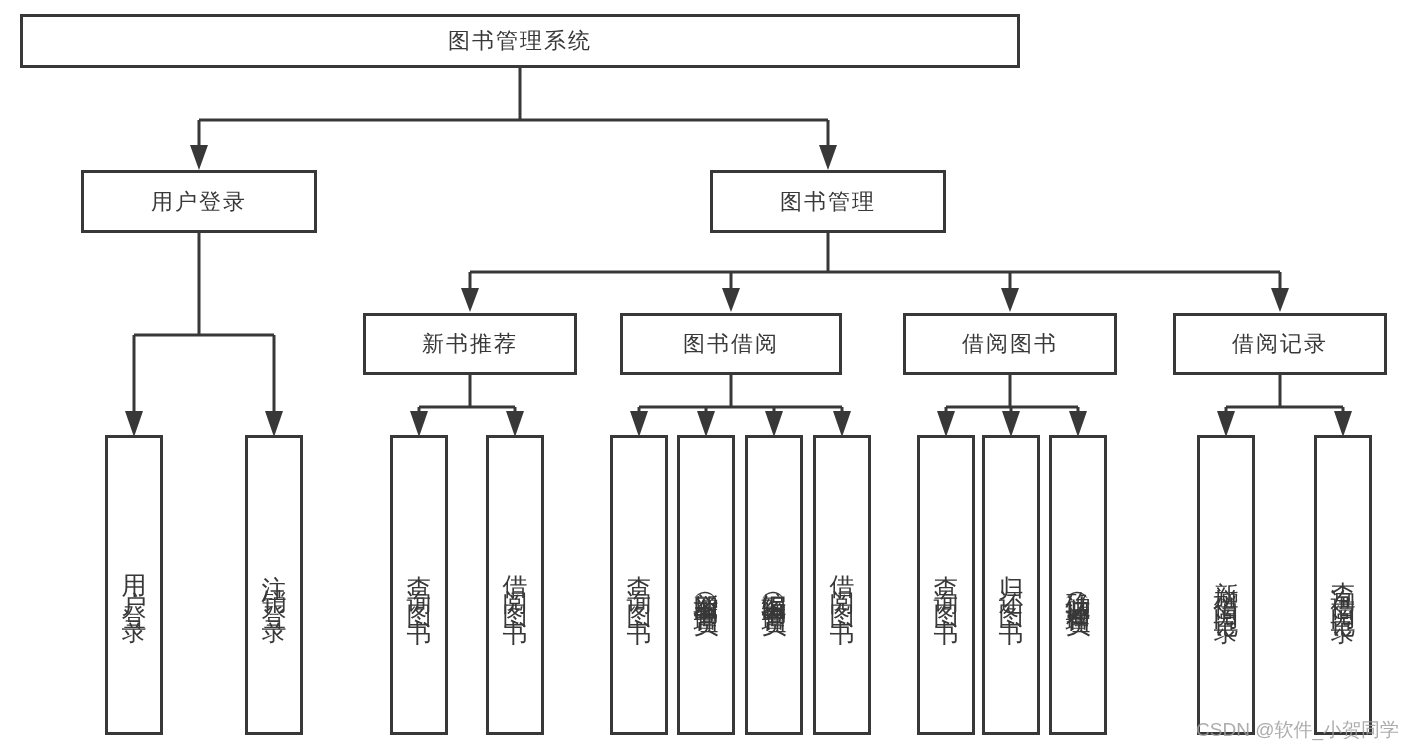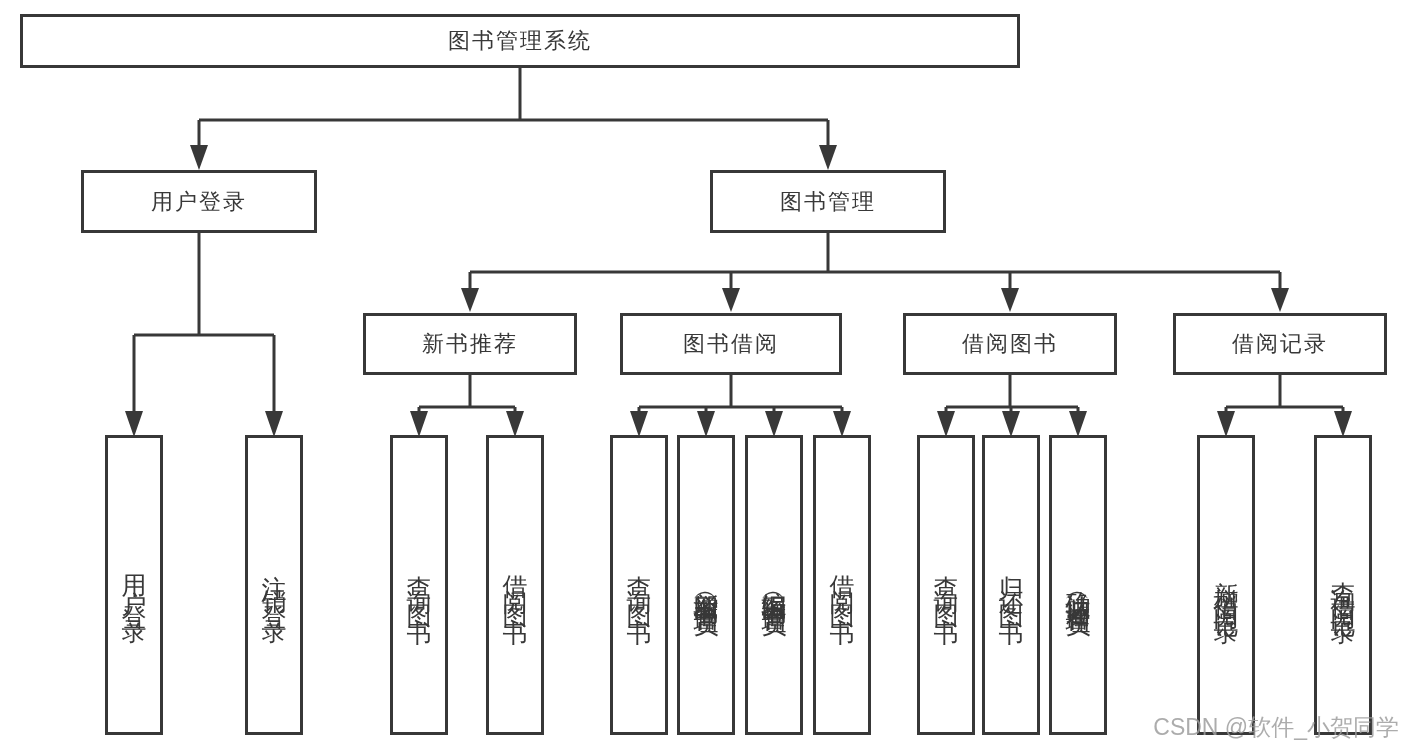--- a/index.html
+++ b/index.html
@@ -42,21 +42,21 @@
     line-height: 1;
     white-space: nowrap;
   }
   .v-short { letter-spacing: 15px; }
   .v-med   { letter-spacing: 8px; }
   .v-long  { letter-spacing: 3px; }
   .watermark {
     position: absolute;
     right: 6px;
     bottom: 4px;
-    font-size: 23px;
+    font-size: 19px;
     color: rgba(158, 158, 158, 0.85);
     z-index: 3;
     white-space: nowrap;
     text-align: center;
   }
 </style>
 </head>
 <body>
 
 <div class="canvas">

